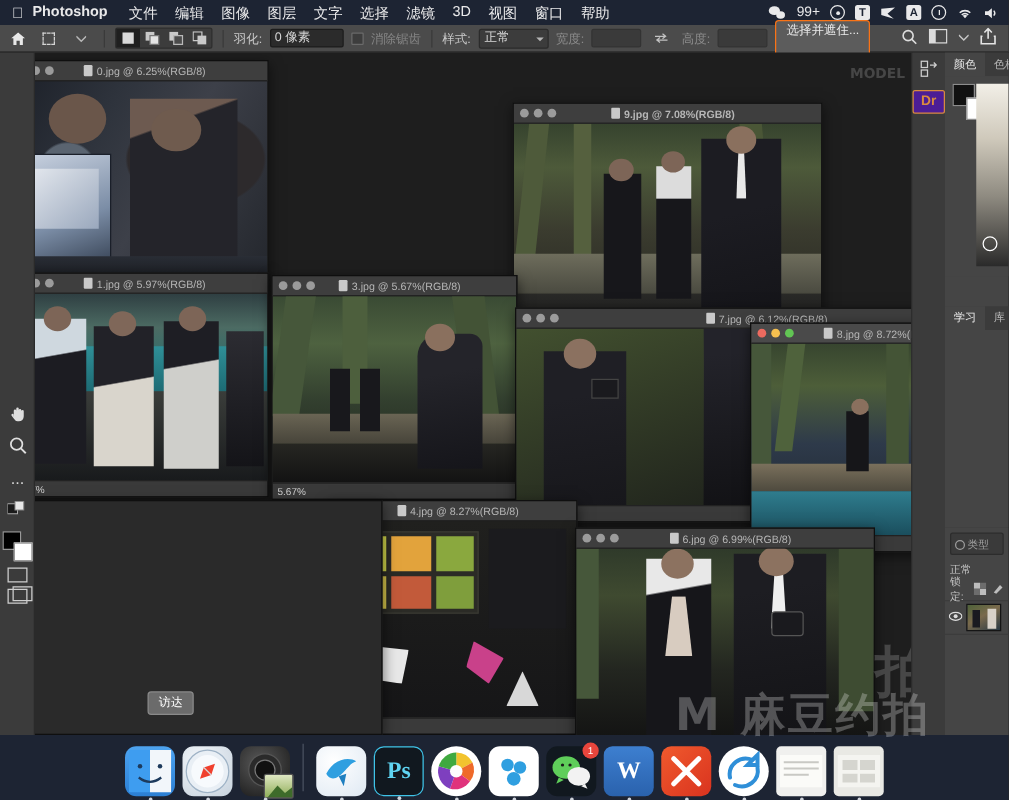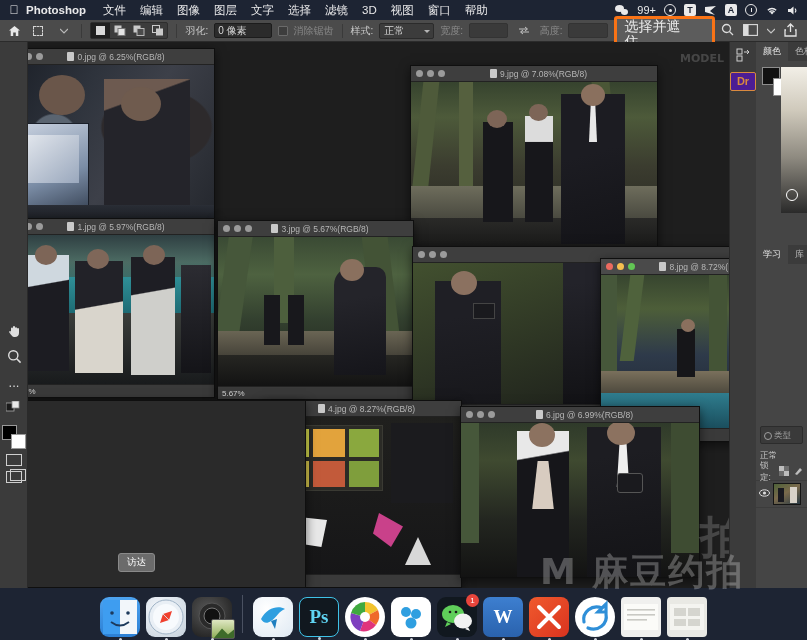--- a/index.html
+++ b/index.html
@@ -48,22 +48,22 @@
   .sel-sq{width:10px;height:10px;border:1.2px dashed #d5d5d5;}
   .sel-fill{width:9px;height:9px;background:#d9d9d9;}
   .ob-lab{font-size:10px;color:#c9c9c9;white-space:nowrap;}
   .ob-input{height:15px;background:#2b2b2b;border:1px solid #1c1c1c;border-radius:2px;
     color:#d6d6d6;font-size:10px;padding:0 3px;line-height:13px;}
   .ob-check{width:10px;height:10px;border:1px solid #6a6a6a;background:#3d3d3d;border-radius:1px;}
   .ob-select{height:16px;background:#3c3c3c;border:1px solid #2b2b2b;border-radius:2px;
     color:#d9d9d9;font-size:10px;padding:0 12px 0 4px;line-height:14px;position:relative;}
   .ob-select:after{content:"";position:absolute;right:3px;top:6px;border-left:3px solid transparent;
     border-right:3px solid transparent;border-top:3.5px solid #b5b5b5;}
-  .ob-btn{height:30px;background:#5c5c5c;border:3px solid #f97316;border-radius:3px;
-    color:#ececec;font-size:14px;padding:0 8px;line-height:15px;}
+  .ob-btn{height:30px;background:#5c5c5c;border:1px solid #f97316;border-radius:3px;
+    color:#ececec;font-size:10px;padding:0 8px;line-height:15px;}
   .ob-right{margin-left:auto;display:flex;align-items:center;gap:9px;padding-right:4px;}
 
   
   .desk { position:absolute; left:0; top:42px; width:807px; height:546px;
     background:#1e1e1e; overflow:hidden; }
 
   
   .toolrail{position:absolute;left:0;top:0;width:28px;height:546px;background:#3b3b3b;
     border-right:1px solid #2a2a2a;z-index:60;}
   .toolrail .t{width:28px;height:26px;display:flex;align-items:center;justify-content:center;
@@ -342,21 +342,21 @@
           <div style="position:absolute;left:14px;top:70px;width:56px;height:48px;background:linear-gradient(140deg,#e4e8ee,#9aa8bd);"></div>
           <div style="position:absolute;left:95px;top:14px;width:86px;height:140px;background:linear-gradient(160deg,#6d5a50 0 18%,#24242a 19%);"></div>
           <div style="position:absolute;left:112px;top:22px;width:40px;height:34px;border-radius:50%;background:#6f5b4e;"></div>
           <div style="position:absolute;left:30px;top:10px;width:46px;height:40px;border-radius:50%;background:#6a564a;"></div>
           <div style="position:absolute;left:0;top:140px;width:205px;height:24px;background:linear-gradient(#2a2e36,#15171b);"></div>
         </div>
       </div>
     </div>
 
 
-    <div class="win" style="left:410px;top:23px;width:248px;height:208px;">
+    <div class="win" style="left:410px;top:40px;width:248px;height:208px;font-weight:bold;">
       <div class="tb">
         <span class="dot"></span>
         <span class="dot"></span>
         <span class="dot"></span>
         <span class="tt"><i class="fic"></i><span>9.jpg @ 7.08%(RGB/8)</span></span>
       </div>
       <div class="body">
         <div class="photo" style="left:0;top:0;width:246px;height:176px;
           background:linear-gradient(180deg,#36432e 0%,#4d5a3a 20%,#3b3c2f 48%,#1e1e1c 100%);">
           <div style="position:absolute;left:6px;top:0;width:16px;height:120px;background:#4e5a3a;transform:skewX(-6deg);"></div>
@@ -422,20 +422,21 @@
         </div>
         <div class="st">5.67%</div>
       </div>
     </div>
 
     <div class="win" style="left:412px;top:204px;width:394px;height:172px;">
       <div class="tb">
         <span class="dot"></span>
         <span class="dot"></span>
         <span class="dot"></span>
+        <span class="tt"><i class="fic"></i><span>7.jpg @ 6.12%(RGB/8)</span></span>
       </div>
       <div class="body">
         <div class="photo" style="left:0;top:0;width:392px;height:142px;
           background:linear-gradient(180deg,#2e3a2c 0%,#45512f 20%,#2b2f26 60%,#141414 100%);">
           <div style="position:absolute;left:0;top:0;width:150px;height:142px;background:linear-gradient(160deg,#42502f,#21251d);"></div>
           <div style="position:absolute;left:22px;top:18px;width:66px;height:124px;background:linear-gradient(170deg,#1f1f25 0 30%,#17171b 100%);"></div>
           <div style="position:absolute;left:38px;top:8px;width:26px;height:24px;border-radius:50%;background:#8b7160;"></div>
           <div style="position:absolute;left:60px;top:40px;width:22px;height:16px;background:#1a1a1e;border:1px solid #444;"></div>
           <div style="position:absolute;left:150px;top:0;width:120px;height:142px;background:linear-gradient(175deg,#23232a 0 14%,#111114 100%);"></div>
           <div style="position:absolute;left:198px;top:12px;width:22px;height:50px;background:#e6e6e6;clip-path:polygon(38% 0,62% 0,74% 100%,26% 100%);"></div>
@@ -488,21 +489,21 @@
           <div style="position:absolute;left:86px;top:44px;width:30px;height:26px;background:#7f9e3c;"></div>
           <div style="position:absolute;left:128px;top:6px;width:62px;height:80px;background:#1b1b1e;"></div>
           <div style="position:absolute;left:36px;top:100px;width:28px;height:30px;background:#e8e8e8;clip-path:polygon(0 0,100% 10%,80% 100%,10% 90%);"></div>
           <div style="position:absolute;left:110px;top:96px;width:30px;height:34px;background:#c9418a;clip-path:polygon(20% 0,100% 40%,60% 100%,0 60%);"></div>
           <div style="position:absolute;left:142px;top:120px;width:26px;height:28px;background:#d8d8d8;clip-path:polygon(50% 0,100% 100%,0 100%);"></div>
         </div>
         <div class="st">8.27%</div>
       </div>
     </div>
 
-    <div class="win" style="left:460px;top:364px;width:240px;height:172px;">
+    <div class="win" style="left:460px;top:380px;width:240px;height:172px;">
       <div class="tb">
         <span class="dot"></span>
         <span class="dot"></span>
         <span class="dot"></span>
         <span class="tt"><i class="fic"></i><span>6.jpg @ 6.99%(RGB/8)</span></span>
       </div>
       <div class="body">
         <div class="photo" style="left:0;top:0;width:238px;height:156px;
           background:linear-gradient(180deg,#2f3a2a 0%,#3f4a30 24%,#232620 62%,#121212 100%);">
           <div style="position:absolute;left:0;top:0;width:18px;height:120px;background:#46573a;"></div>

